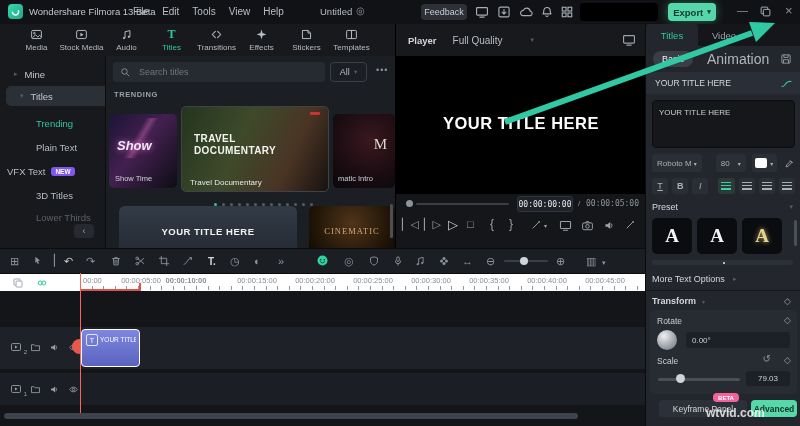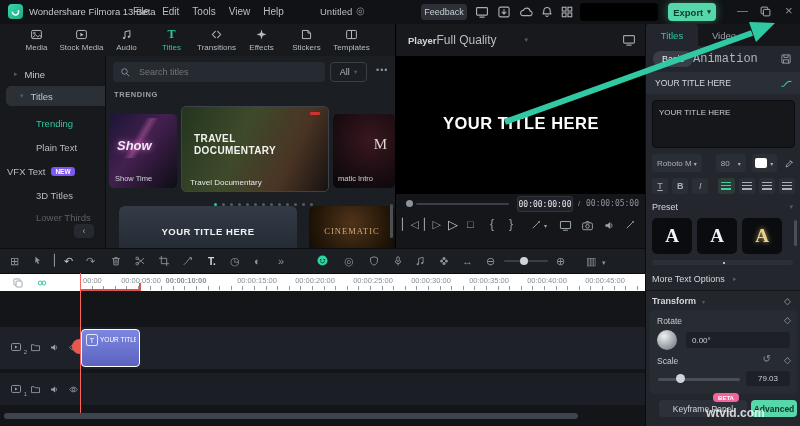--- a/index.html
+++ b/index.html
@@ -375,21 +375,21 @@
     </div>
     <div class="card abs" style="left:203px;top:150px;width:86px;height:42px;background:radial-gradient(circle at 50% 40%,#50341a 0%,#241708 70%,#120c05 100%);border-radius:6px 6px 0 0;">
       <span class="abs" style="left:0;right:0;top:20px;text-align:center;font-size:8.5px;color:#cfa878;letter-spacing:1px;font-family:'Liberation Serif',serif;">CINEMATIC</span>
     </div>
     <div class="abs" style="right:2px;top:148px;width:3px;height:34px;background:#4a5058;border-radius:2px;"></div>
   </section>
 
   <section id="player" class="abs">
     <div class="abs row" style="left:0;top:0;width:250px;height:32px;background:#17191d;">
       <span style="margin-left:12px;font-size:9.5px;color:#d4d8dc;font-weight:bold;">Player</span>
-      <span style="font-size:12px;color:#b9bec5;">Full Quality</span>
+      <span style="margin-left:16px;font-size:10px;color:#b9bec5;">Full Quality</span>
       <span class="dim" style="margin-left:28px;font-size:7px;">▾</span>
       <span style="position:absolute;right:10px;top:9px;color:#9aa1a9;">
           <svg class="ic" width="14" height="14" viewBox="0 0 16 16">
             <use href="#s-screen"></use>
           </svg>
         </span>
     </div>
 
     <div class="abs" style="left:0;top:32px;width:250px;height:138px;background:#000;">
       <span class="abs" style="left:0;right:0;top:58px;text-align:center;color:#fff;font-weight:bold;font-size:16.5px;letter-spacing:.5px;">YOUR TITLE HERE</span>
@@ -447,21 +447,21 @@
         </div>
       <div class="itab abs" style="left:52px;top:0;width:52px;color:#9aa1a9;">
           <span>Video</span>
         </div>
     </div>
 
     <div class="abs row" style="left:0;top:22px;width:155px;height:26px;">
       <div class="pill" style="margin-left:7px;width:40px;height:16px;background:#3a3f47;color:#f0f2f4;font-size:9px;border-radius:8px;">
           <span>Basic</span>
         </div>
-      <span style="font-size:12px;color:#b0b6bd;font-family:Liberation Mono, monospace;"><span>Animation</span></span>
+      <span style="margin-left:14px;font-size:14px;color:#b0b6bd;"><span>Animation</span></span>
       <span style="position:absolute;right:9px;top:7px;color:#9aa1a9;">
           <svg class="ic" width="12" height="12" viewBox="0 0 16 16">
             <use href="#s-floppy"></use>
           </svg>
         </span>
     </div>
 
     <div class="abs row" style="left:0;top:48px;width:155px;height:22px;background:#2a2e36;">
       <span style="margin-left:9px;font-size:8.5px;color:#d4d8dc;">YOUR TITLE HERE</span>
       <span class="teal" style="position:absolute;right:8px;top:5px;">

